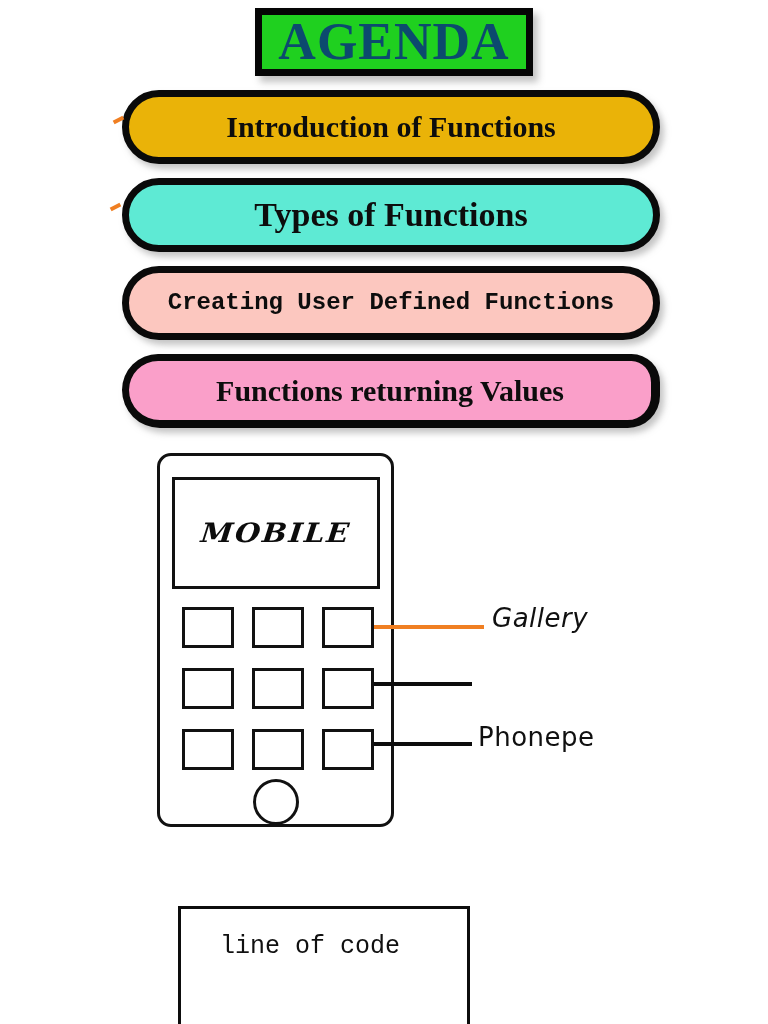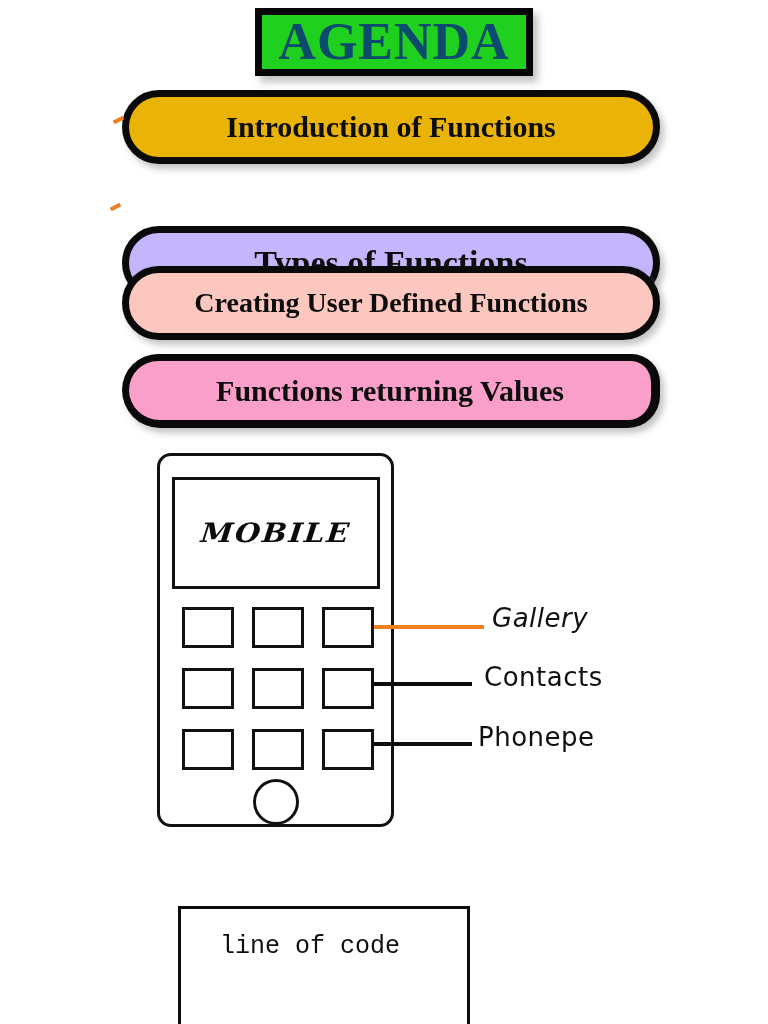--- a/index.html
+++ b/index.html
@@ -64,24 +64,24 @@
   }
   .pill-text {
     font-family: "Liberation Serif", "DejaVu Serif", serif;
     font-weight: bold;
     font-size: 30px;
     color: #0d0d0d;
     line-height: 1;
     white-space: nowrap;
   }
   #pill-0 { top: 90px;  background: #eab308; }
-  #pill-1 { top: 178px; background: #c4b5fd; margin-top: 48px; }
+  #pill-1 { top: 178px; background: #5eead4; }
   #pill-1 .pill-text { font-size: 34px; }
   #pill-2 { top: 266px; background: #FCC7BF; }
-  #pill-2 .pill-text { font-size: 28px; }
+  #pill-2 .pill-text { font-size: 24px; font-family: Liberation Mono, monospace; }
   #pill-3 {
     top: 354px;
     background: #FA9FC9;
     border-radius: 38px 30px 34px 40px;
     border-width: 7px 9px 8px 7px;
   }
   #pill-3 .pill-text { font-size: 30px; text-align: right; }
 
   
   .orange-tick {
@@ -244,19 +244,18 @@
     <div class="app-square"></div>
   </div>
 
   <div class="home-button"></div>
 
   <div class="leader" id="leader-0"></div>
   <div class="leader" id="leader-1"></div>
   <div class="leader" id="leader-2"></div>
 
   <div class="callout-label" id="label-0">Gallery</div>
-  <div class="callout-label" id="label-1">Contacts</div>
   <div class="callout-label" id="label-2">Phonepe</div>
 
   <div class="code-box"></div>
   <div class="code-box-text">line of code</div>
 
 </div>
 
 </body></html>

